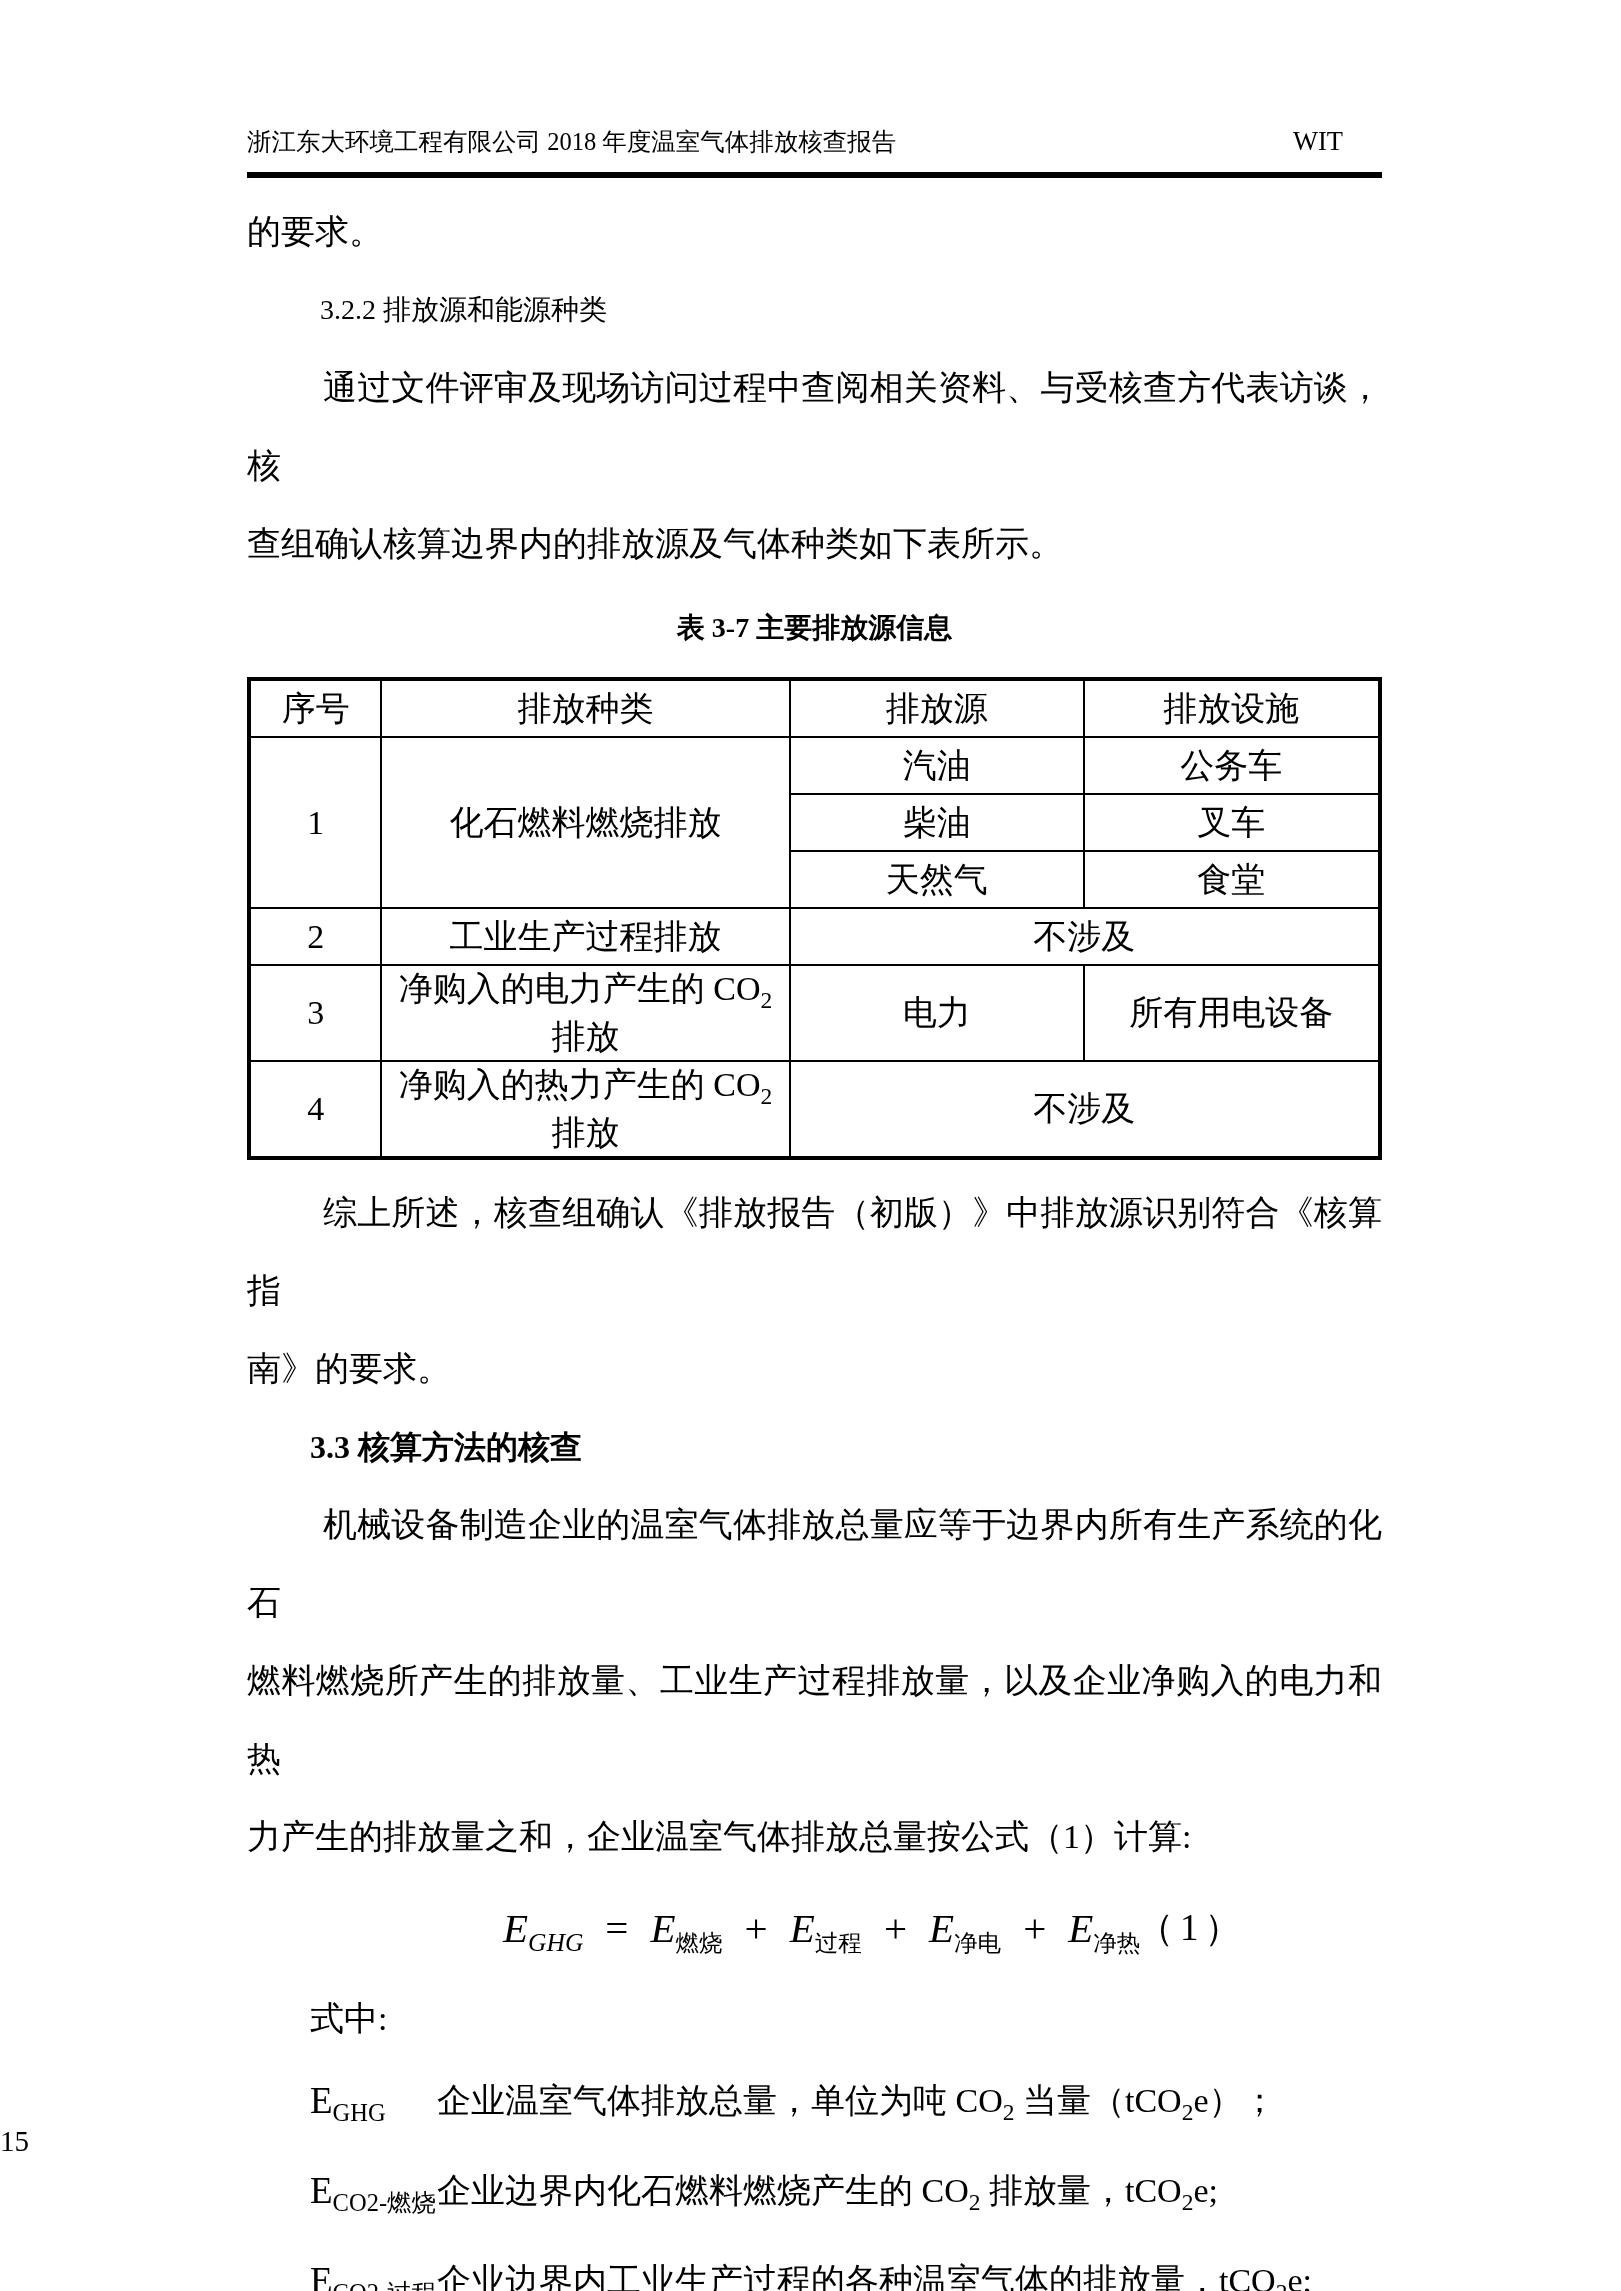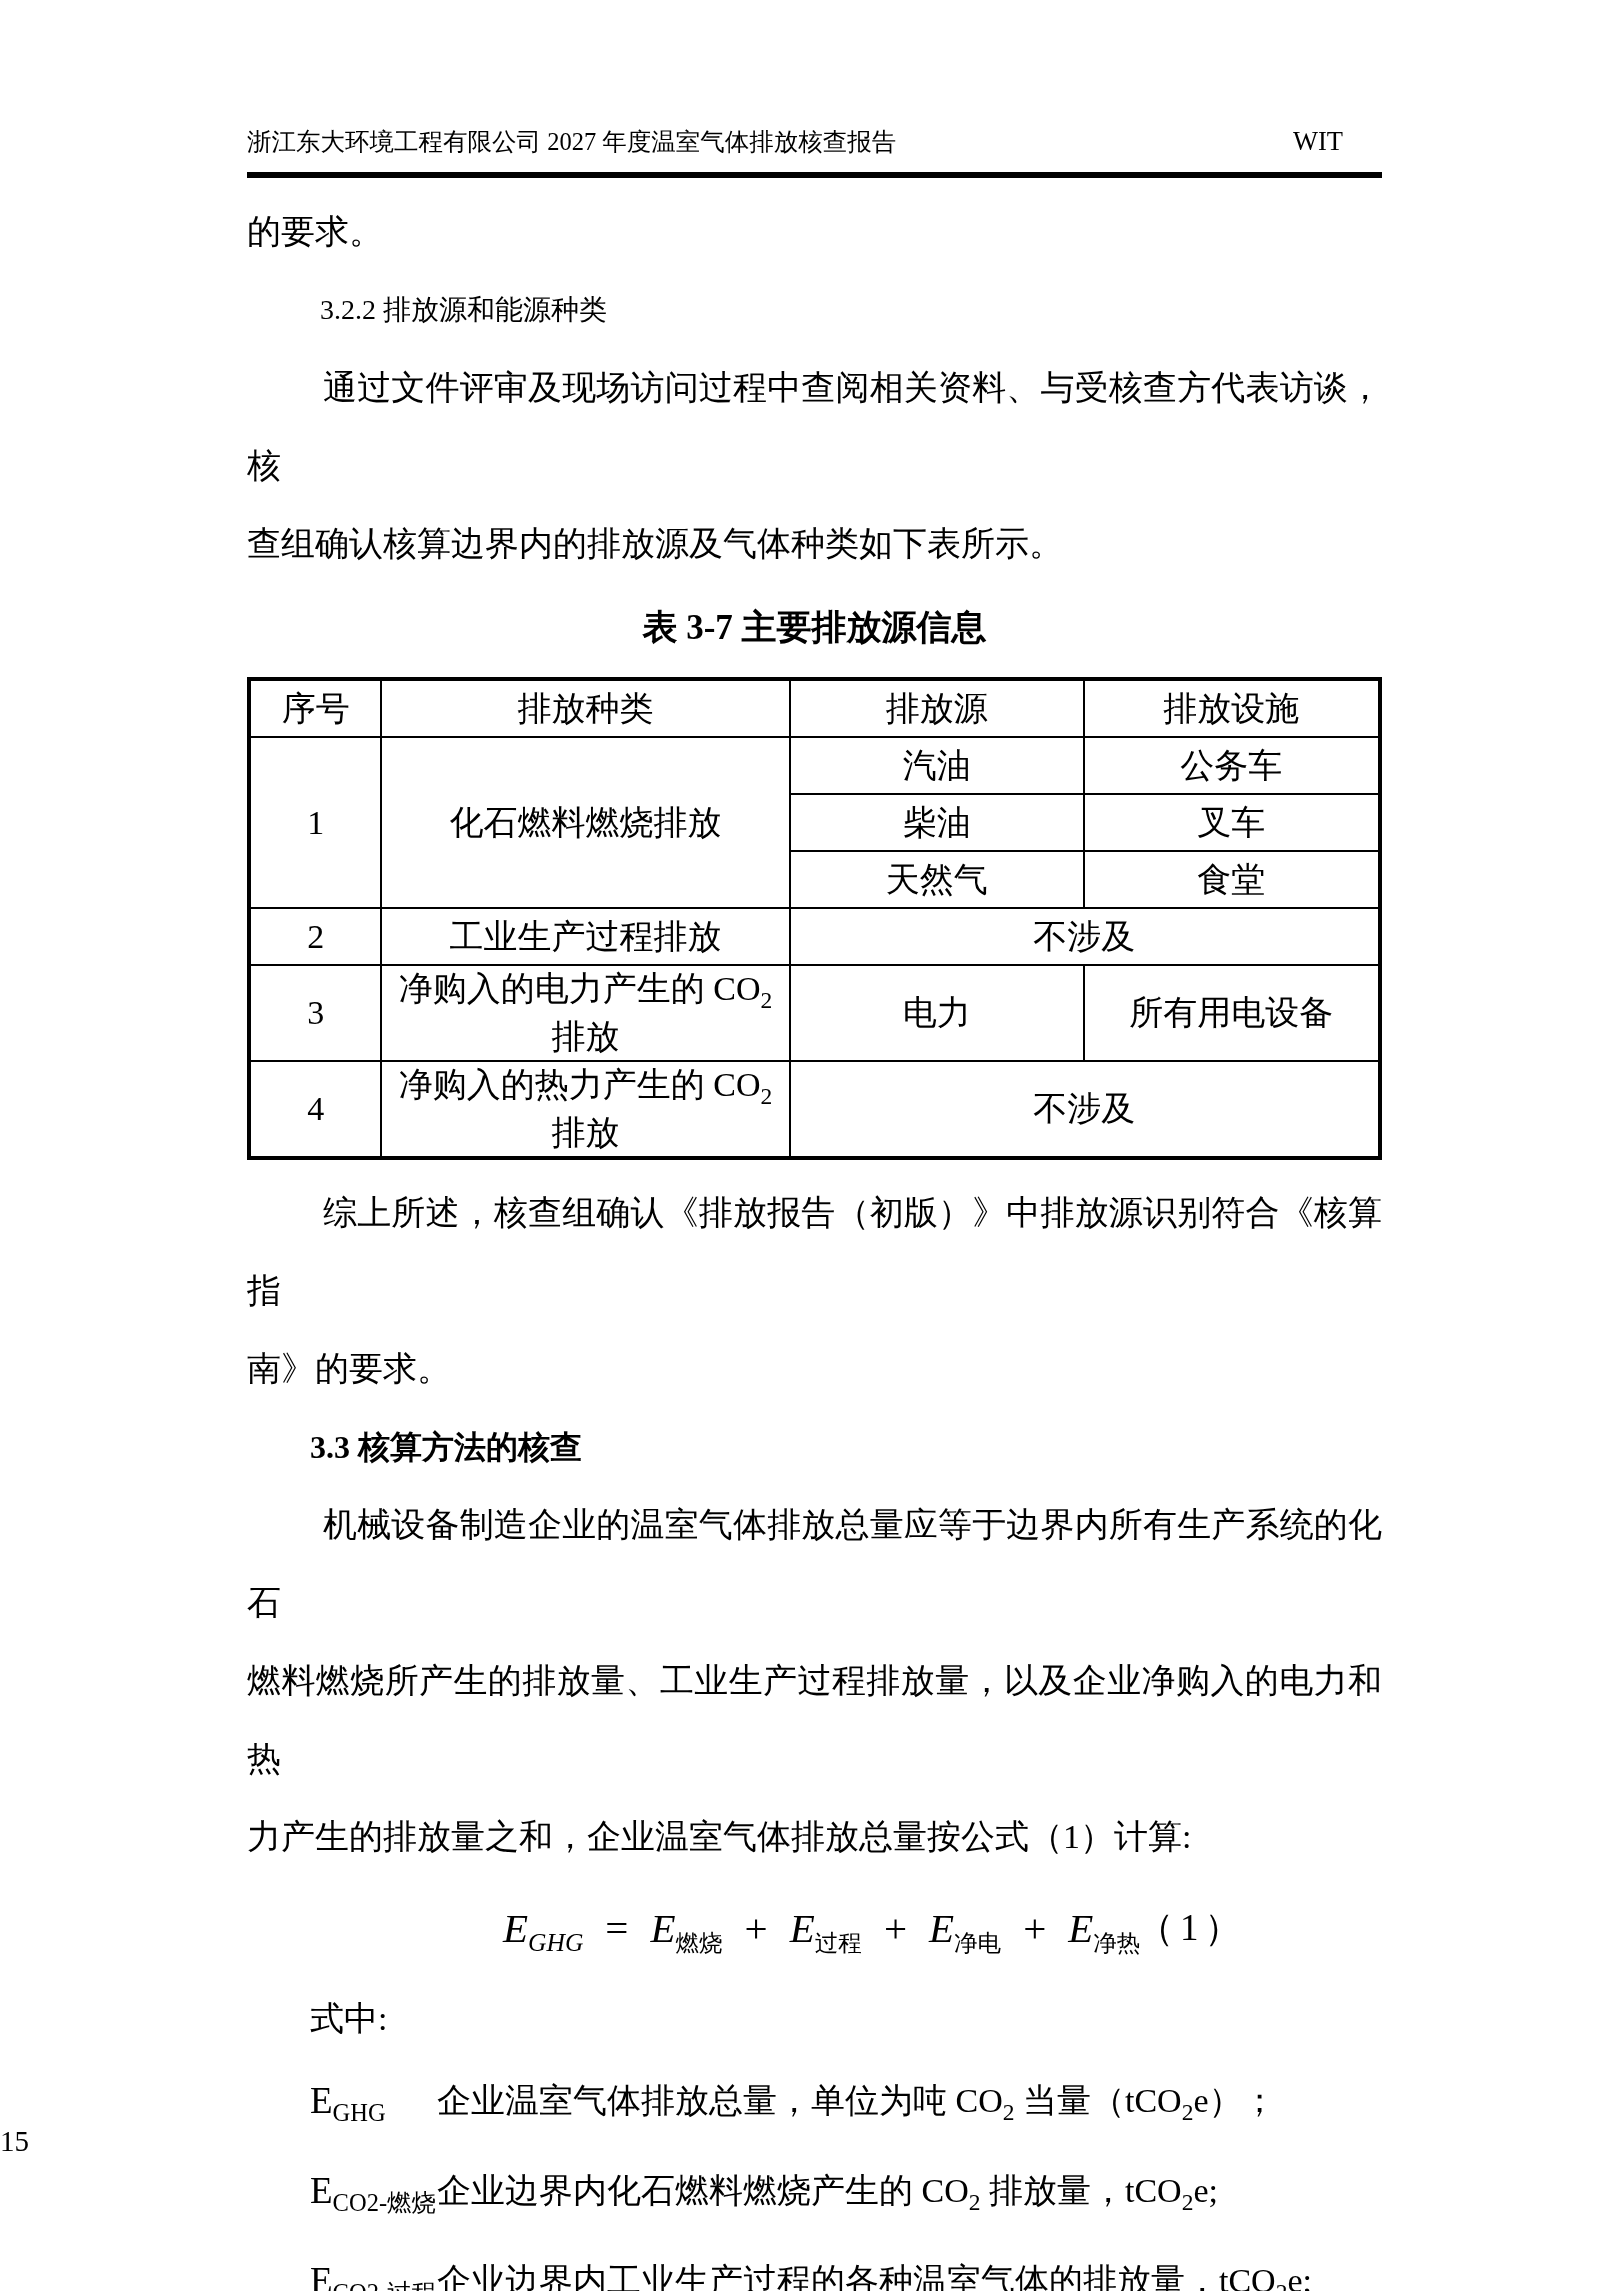--- a/index.html
+++ b/index.html
@@ -51,21 +51,21 @@
   }
   .h33{
     font-weight:bold;
     font-size:32px;
     margin:0 0 0 63px;
   }
   .tbl-title{
     margin-top:5.9px;
     text-align:center;
     font-weight:bold;
-    font-size:35px;
+    font-size:28px;
   }
   
   table.src{
     width:100%;
     margin-top:10px;
     border-collapse:collapse;
     border:4.9px solid #000;
     table-layout:fixed;
     font-size:34px;
   }
@@ -131,21 +131,21 @@
     font-size:29px;
     line-height:69px;
   }
 </style>
 </head>
 <body>
 
 <div class="page">
 
   <div class="hdr">
-    <span class="hdr-left">浙江东大环境工程有限公司 2027 年度温室气体排放核查报告</span>
+    <span class="hdr-left">浙江东大环境工程有限公司 2018 年度温室气体排放核查报告</span>
     <span class="hdr-right">WIT</span>
   </div>
   <div class="hdr-rule"></div>
 
   <div class="content">
 
     <div class="line first-line">的要求。</div>
 
     <div class="line h322">3.2.2 排放源和能源种类</div>
 

